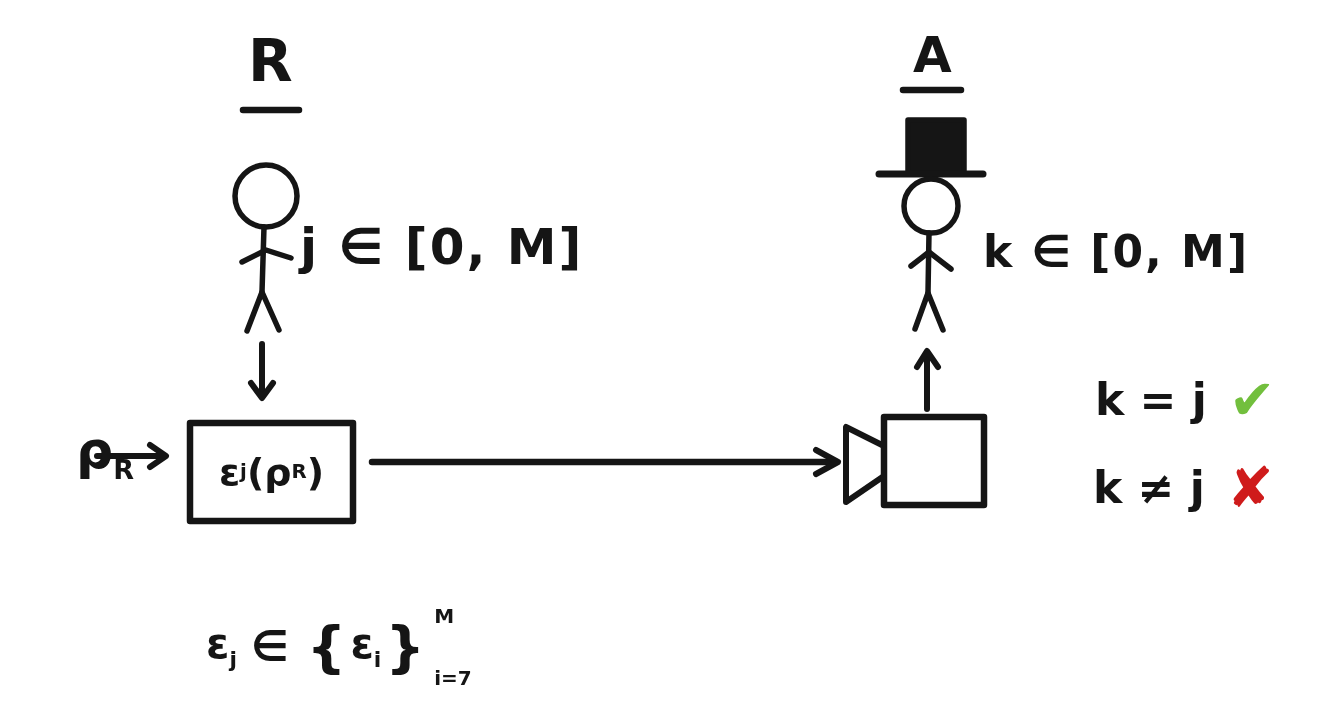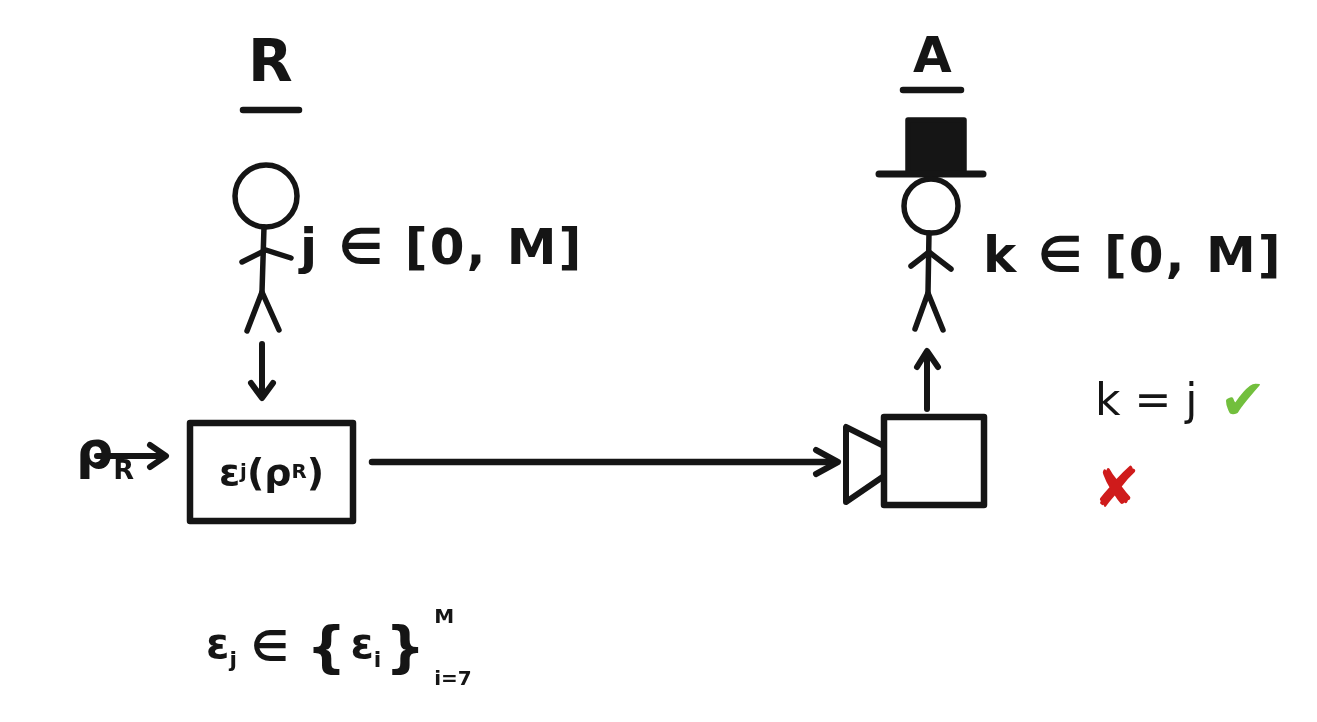--- a/index.html
+++ b/index.html
@@ -5,30 +5,30 @@
   html, body { margin:0; padding:0; background:#ffffff; }
   .stage {
     position:relative; width:1317px; height:722px; background:#ffffff;
     font-family:"DejaVu Sans", sans-serif; color:#151515; overflow:hidden;
   }
   svg.strokes { position:absolute; left:0; top:0; width:1317px; height:722px; }
   .txt { position:absolute; font-weight:bold; white-space:nowrap; line-height:1; }
   .label-r { left:248px; top:32px;  font-size:58px; }
   .label-a { left:913px; top:30px;  font-size:50px; }
   .range-j { left:300px; top:222px; font-size:50px; letter-spacing:2px; }
-  .range-k { left:983px; top:230px; font-size:50px; letter-spacing:2px; }
+  .range-k { left:983px; top:230px; font-size:44px; letter-spacing:2px; }
   .rho     { left:36px;  top:424px; font-size:52px;margin-left:40px; }
   sub { font-size:0.52em; font-weight:bold; }
   .boxlabel {
     position:absolute; left:190px; top:423px; width:163px; height:98px;
     display:flex; align-items:center; justify-content:center;
     font-size:38px; font-weight:bold; line-height:1;
   }
   .outcome { position:absolute; display:flex; align-items:center; gap:22px;
-             font-size:44px; font-weight:normal; line-height:1; }
+             font-size:44px; font-weight:bold; line-height:1; }
   .outcome-match    { left:1095px; top:372px; }
   .outcome-mismatch { left:1093px; top:460px; }
   .oicon { font-size:56px; line-height:1; }
   .formula { position:absolute; left:162px; top:606px; display:flex;
              align-items:center; font-size:42px; font-weight:bold; line-height:1;margin-left:44px; }
   .fin   { margin:0 14px; }
   .brace { font-size:56px; margin:0 4px; }
   .limits { display:inline-flex; flex-direction:column; justify-content:space-between;
             height:82px; margin-left:5px; font-size:20px; line-height:1; }
   .lim-top { align-self:flex-start; }
@@ -91,20 +91,21 @@
       <sub>R</sub>
       <span>)</span>
     </div>
 
   <div class="outcome outcome-match">
     <span class="expr">k = j</span>
     <span class="oicon" style="color: rgb(114, 191, 61);">✔</span>
   </div>
 
   <div class="outcome outcome-mismatch">
+    <span class="expr">k ≠ j</span>
     <span class="oicon" style="color: rgb(207, 27, 27);">✘</span>
   </div>
 
   <div class="formula">
     <span><span>ε</span><sub>j</sub></span>
     <span class="fin">∈</span>
     <span class="brace">{</span>
     <span><span>ε</span><sub>i</sub></span>
     <span class="brace">}</span>
     <span class="limits">

